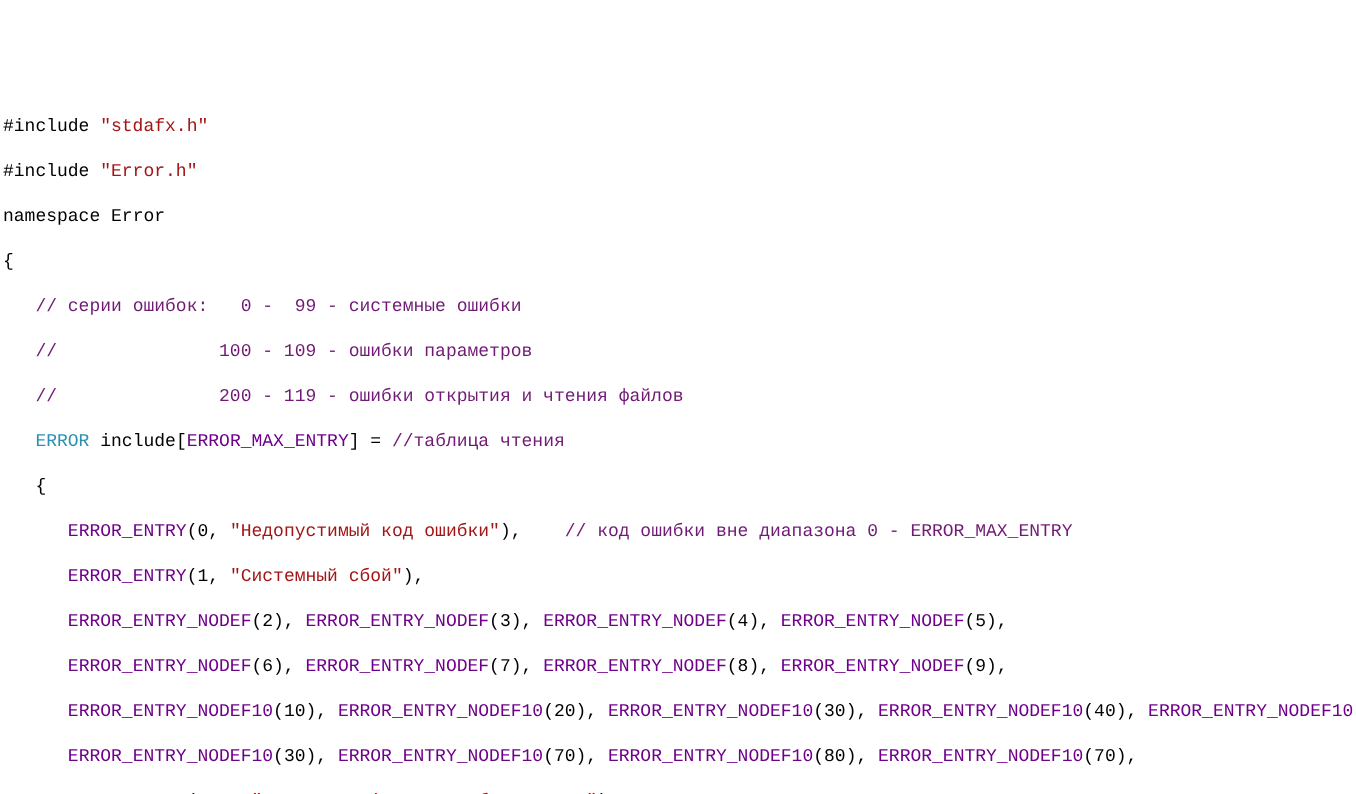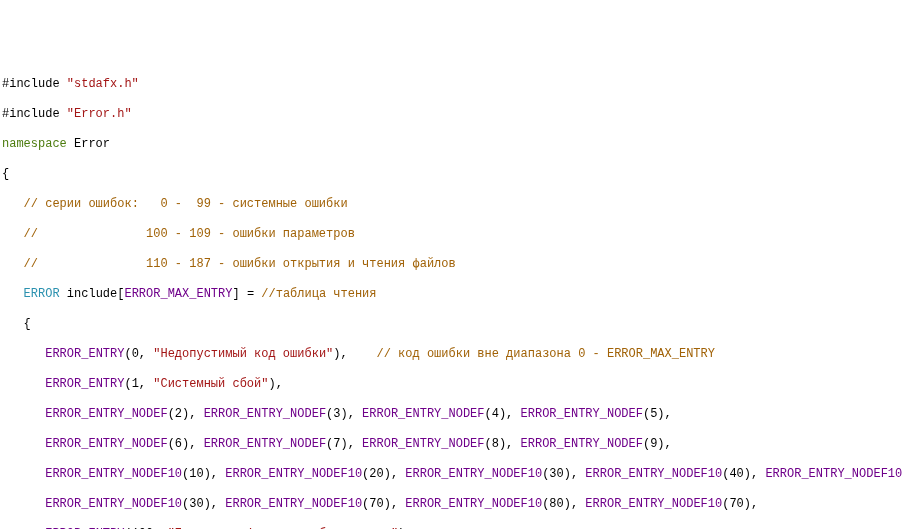--- a/index.html
+++ b/index.html
@@ -13,40 +13,40 @@
     white-space: pre;
     overflow: auto;
   }
   .code-view {
     padding: 2px 0 2px 2px;
     width: 904px;
   }
   .line { display: block; }
   .preproc { color: #000000; }
   .string  { color: #a31515; }
-  .kw      { color: #4d7c0f; }
+  .kw      { color: #000000; }
   .type    { color: #2b91af; }
   .macro   { color: #6f008a; text-align: right; }
-  .comment { color: #a16207; }
+  .comment { color: #701a75; }
   .punct   { color: #000000; }
   .ident   { color: #000000; }
 </style>
 </head>
 <body>
 
 
 
 <div class="code-view">
 <span class="line"><span class="preproc">#include</span> <span class="string">"stdafx.h"</span></span>
 <span class="line"><span class="preproc">#include</span> <span class="string">"Error.h"</span></span>
 <span class="line"><span class="kw">namespace</span> <span class="ident">Error</span></span>
 <span class="line"><span class="punct">{</span></span>
 <span class="line">   <span class="comment">// серии ошибок:   0 -  99 - системные ошибки</span></span>
 <span class="line">   <span class="comment">//               100 - 109 - ошибки параметров</span></span>
-<span class="line">   <span class="comment">//               110 - 187 - ошибки открытия и чтения файлов</span></span>
+<span class="line">   <span class="comment">//               200 - 119 - ошибки открытия и чтения файлов</span></span>
 <span class="line">   <span class="type">ERROR</span> <span class="ident">include</span>[<span class="macro">ERROR_MAX_ENTRY</span>] = <span class="comment">//таблица чтения</span></span>
 <span class="line">   <span class="punct">{</span></span>
 <span class="line">      <span class="macro">ERROR_ENTRY</span>(<span>0</span>, <span class="string">"Недопустимый код ошибки"</span>),    <span class="comment">// код ошибки вне диапазона 0 - ERROR_MAX_ENTRY</span></span>
 <span class="line">      <span class="macro">ERROR_ENTRY</span>(<span>1</span>, <span class="string">"Системный сбой"</span>),</span>
 <span class="line">      <span class="macro">ERROR_ENTRY_NODEF</span>(<span>2</span>), <span class="macro">ERROR_ENTRY_NODEF</span>(<span>3</span>), <span class="macro">ERROR_ENTRY_NODEF</span>(<span>4</span>), <span class="macro">ERROR_ENTRY_NODEF</span>(<span>5</span>),</span>
 <span class="line">      <span class="macro">ERROR_ENTRY_NODEF</span>(<span>6</span>), <span class="macro">ERROR_ENTRY_NODEF</span>(<span>7</span>), <span class="macro">ERROR_ENTRY_NODEF</span>(<span>8</span>), <span class="macro">ERROR_ENTRY_NODEF</span>(<span>9</span>),</span>
 <span class="line">      <span class="macro">ERROR_ENTRY_NODEF10</span>(<span>10</span>), <span class="macro">ERROR_ENTRY_NODEF10</span>(<span>20</span>), <span class="macro">ERROR_ENTRY_NODEF10</span>(<span>30</span>), <span class="macro">ERROR_ENTRY_NODEF10</span>(<span>40</span>), <span class="macro">ERROR_ENTRY_NODEF10</span>(),</span>
 <span class="line">      <span class="macro">ERROR_ENTRY_NODEF10</span>(<span>30</span>), <span class="macro">ERROR_ENTRY_NODEF10</span>(<span>70</span>), <span class="macro">ERROR_ENTRY_NODEF10</span>(<span>80</span>), <span class="macro">ERROR_ENTRY_NODEF10</span>(<span>70</span>),</span>
 <span class="line">      <span class="macro">ERROR_ENTRY</span>(<span>100</span>, <span class="string">"Параметр -in должен быть задан"</span>),</span>
 

